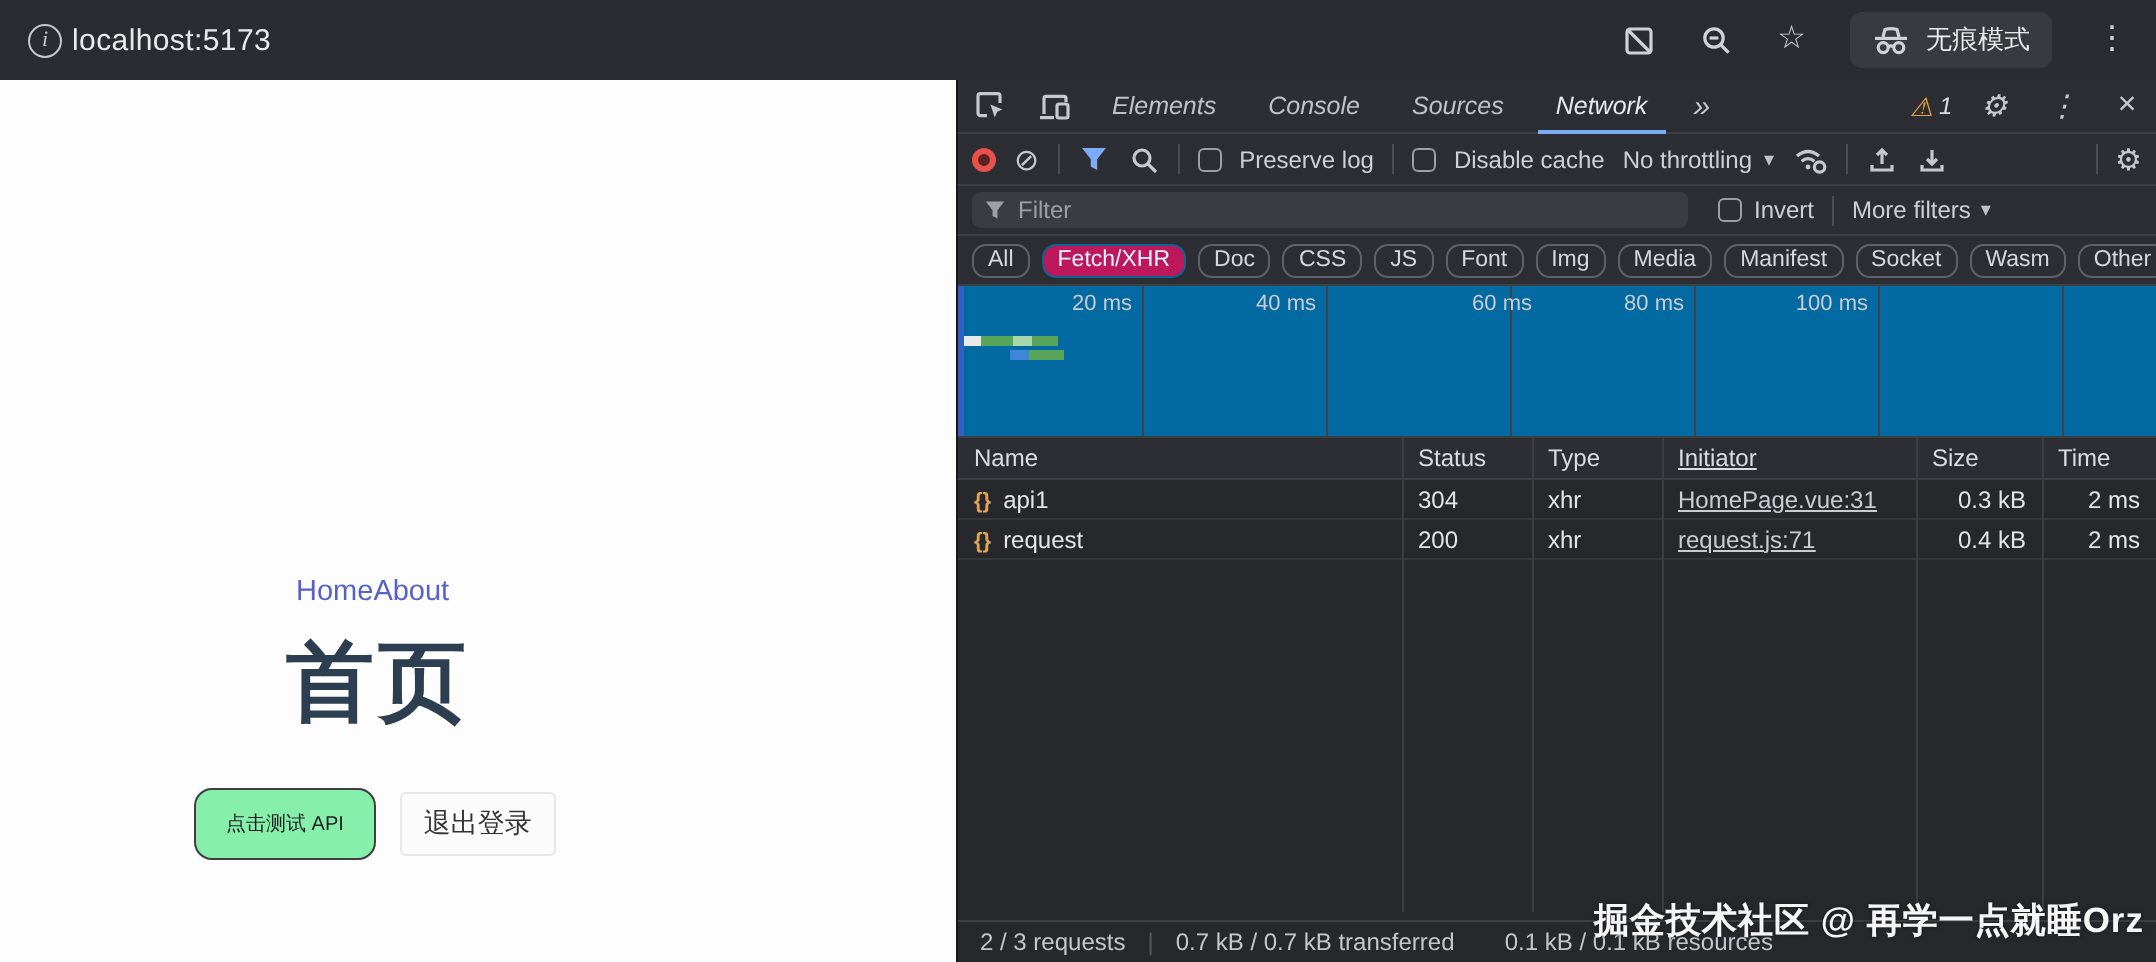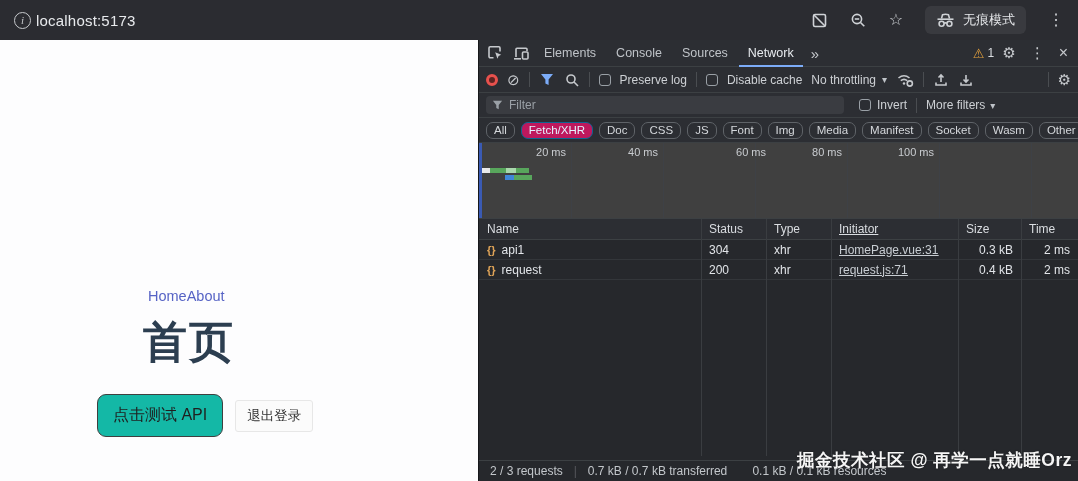--- a/index.html
+++ b/index.html
@@ -20,33 +20,33 @@
     border-radius:6px; padding:5px 11px; color:#e8eaed; font-size:13px; }
   svg.line-ic { stroke:#cfd2d6; fill:none; stroke-width:1.6; }
 
   
   .page { position:absolute; top:40px; left:0; width:478px; height:441px; background:#fdfdfe; }
   .page-nav { position:absolute; left:148px; top:248px; font-size:14.5px; color:#5663c5; }
   .page-nav a { color:#5663c5; text-decoration:none; cursor:pointer; }
   .page-title { position:absolute; left:143px; top:278px; font-size:44px; line-height:1.1;
     font-weight:700; color:#2c3e50; letter-spacing:2px; }
   .page-buttons { position:absolute; left:97px; top:354px; display:flex; align-items:center; gap:12px; }
-  .btn-api { border:1px solid #3f3f3f; border-radius:9px; background:#14b8a6; color:#1f1f1f;
-    font-size:16px; padding:10px 15px; font-family:inherit; cursor:pointer; }
+  .btn-api { border:1px solid #3f3f3f; border-radius:9px; background:#86efac; color:#1f1f1f;
+    font-size:10px; padding:10px 15px; font-family:inherit; cursor:pointer; }
   .btn-logout { border:1px solid #e7e7e7; border-radius:3px; background:#fbfbfb; color:#333;
     font-size:13.5px; padding:6px 11px; font-family:inherit; cursor:pointer; }
 
   
   .devtools { position:absolute; top:40px; left:478px; width:600px; height:441px;
     background:#26282c; color:#dfe1e5; font-size:12px; border-left:1px solid #17181b; }
   .dt-row { display:flex; align-items:center; border-bottom:1px solid #3c4043; background:#2c2e33; }
   .sep { width:1px; height:15px; background:#4a4d51; flex:0 0 auto; }
 
   
-  .dt-tabbar { height:27px; padding:0 4px; gap:2px; }
+  .dt-tabbar { height:27px; padding:0 4px; gap:8px;font-style:italic; }
   .icon-btn { width:24px; height:24px; display:flex; align-items:center; justify-content:center;
     flex:0 0 auto; cursor:pointer; }
   .dt-tab { padding:0 9px; height:27px; line-height:26px; color:#bfc3c8; font-size:12.5px; cursor:pointer; }
   .dt-tab.active { color:#e7eaee; border-bottom:2px solid #7cacf8; }
   .tab-spacer { flex:1; }
   .warn-badge { display:flex; align-items:center; gap:3px; color:#e8a33d; font-size:12px; cursor:pointer; }
   .warn-badge .tri { font-size:13px; }
   .glyph-btn { color:#c6c9cd; font-size:15px; cursor:pointer; padding:0 6px; }
 
   
@@ -68,21 +68,21 @@
   .invert-wrap { display:flex; align-items:center; gap:6px; margin-left:6px; }
   .morefilters { display:flex; align-items:center; gap:5px; color:#cdd0d4; cursor:pointer; }
 
   
   .dt-chiprow { height:25px; padding:0 7px; gap:6px; }
   .chip { border:1px solid #5f6368; border-radius:7px; padding:1.5px 7px; color:#d5d8dc;
     font-size:11.5px; white-space:nowrap; cursor:pointer; }
   .chip.active { background:#be185d; border-color:#0d6493; color:#e4f3ff; }
 
   
-  .dt-overview { position:relative; height:76px; border-bottom:1px solid #3c4043; background:#404040; overflow:hidden; }
+  .dt-overview { position:relative; height:76px; border-bottom:1px solid #3c4043; background:#0369a1; overflow:hidden; }
   .ov-line { position:absolute; top:0; bottom:0; width:1px; background:#3e4146; }
   .ov-tick { position:absolute; top:3px; color:#c9ccd0; font-size:11px; transform:translateX(-100%); padding-right:5px; }
   .ov-strip { position:absolute; left:0; top:0; width:3px; height:100%; background:#3a5fc8; opacity:.85; }
   .ov-bar1 { position:absolute; left:3px; top:25px; width:47px; height:5px;
     background:linear-gradient(90deg,#e9e9e9 0 18%,#58a65c 18% 52%,#a9d8ac 52% 72%,#58a65c 72% 100%); }
   .ov-bar2 { position:absolute; left:26px; top:32px; width:27px; height:5px;
     background:linear-gradient(90deg,#3f86d8 0 35%,#58a65c 35% 100%); }
 
   
   .dt-tablewrap { position:relative; height:237px; background:#26282c; }

